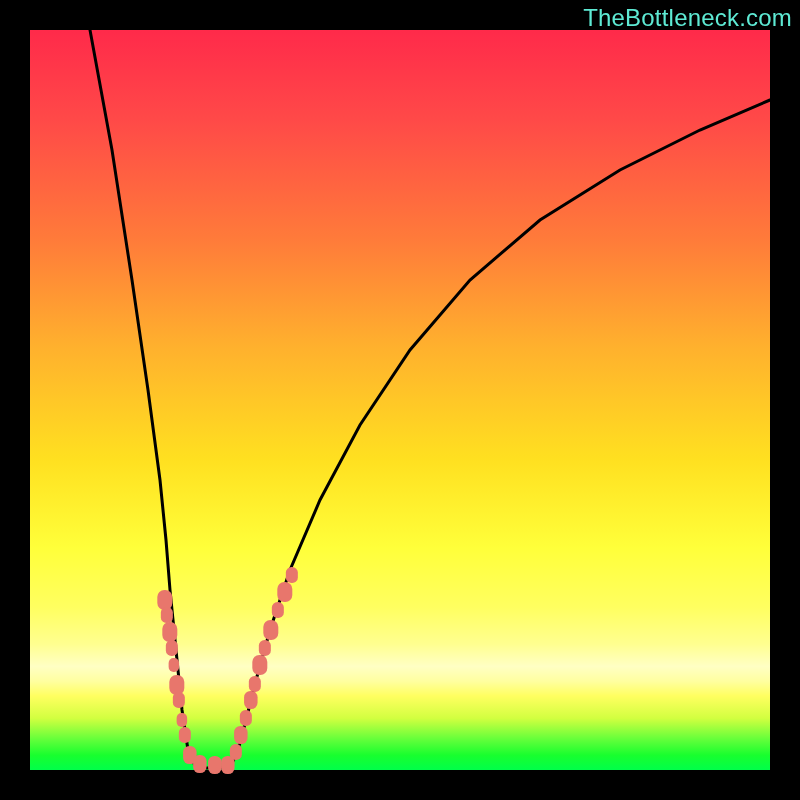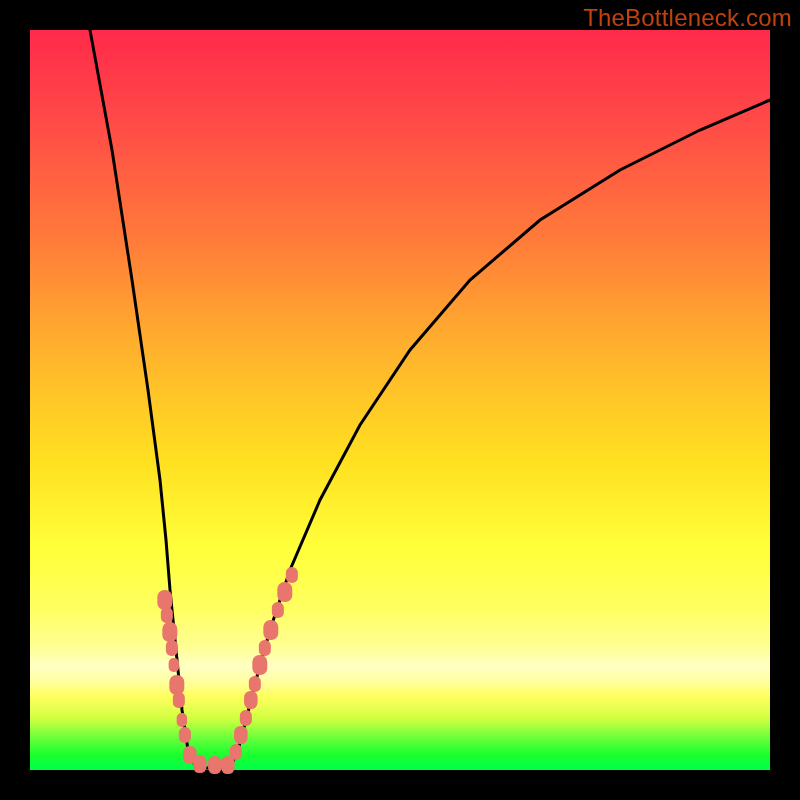--- a/index.html
+++ b/index.html
@@ -41,21 +41,21 @@
       #d2ff40 93%,
       #5eff3a 96%,
       #18ff2e 98%,
       #00ff4a 100%
     );
   }
   .watermark {
     position: absolute;
     top: 4px;
     right: 8px;
-    color: #c2410c;
+    color: #5eead4;
     font-size: 24px;
     font-weight: 400;
     letter-spacing: 0.2px;
     user-select: none;
   }
   svg.curve {
     position: absolute;
     top: 0; left: 0;
     width: 740px;
     height: 740px;

